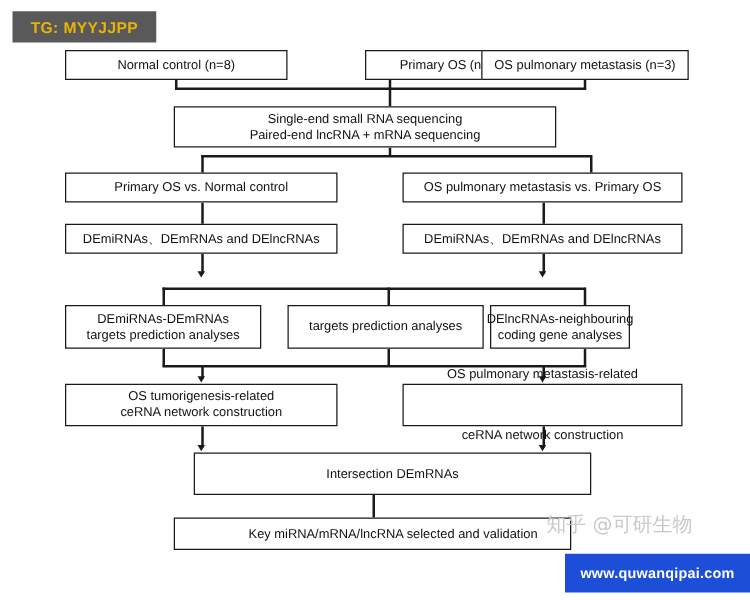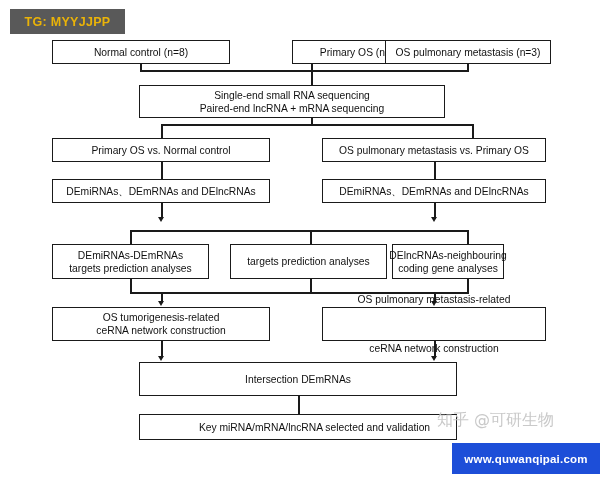--- a/index.html
+++ b/index.html
@@ -194,21 +194,21 @@
   <div class="node" style="left:322px; top:307px; width:224px; height:34px;gap:36px;">
     <span class="ln">OS pulmonary metastasis-related</span>
     <span class="ln">ceRNA network construction</span>
   </div>
 
   <div class="seg vseg" style="left:161px; top:341px; height:17px;"></div>
   <div class="arrow" style="left:158px; top:356px;"></div>
   <div class="seg vseg" style="left:434px; top:341px; height:17px;"></div>
   <div class="arrow" style="left:431px; top:356px;"></div>
 
-  <div class="node" style="left:139px; top:362px; width:318px; height:34px;">
+  <div class="node" style="left:155px; top:362px; width:318px; height:34px;">
     <span class="ln">Intersection DEmRNAs</span>
   </div>
 
   <div class="seg vseg" style="left:298px; top:396px; height:19px;"></div>
 
   <div class="node" style="left:139px; top:414px; width:318px; height:26px;padding-left:36px;">
     <span class="ln">Key miRNA/mRNA/lncRNA selected and validation</span>
   </div>
 
   <div class="zhihu-wm">知乎 @可研生物</div>

